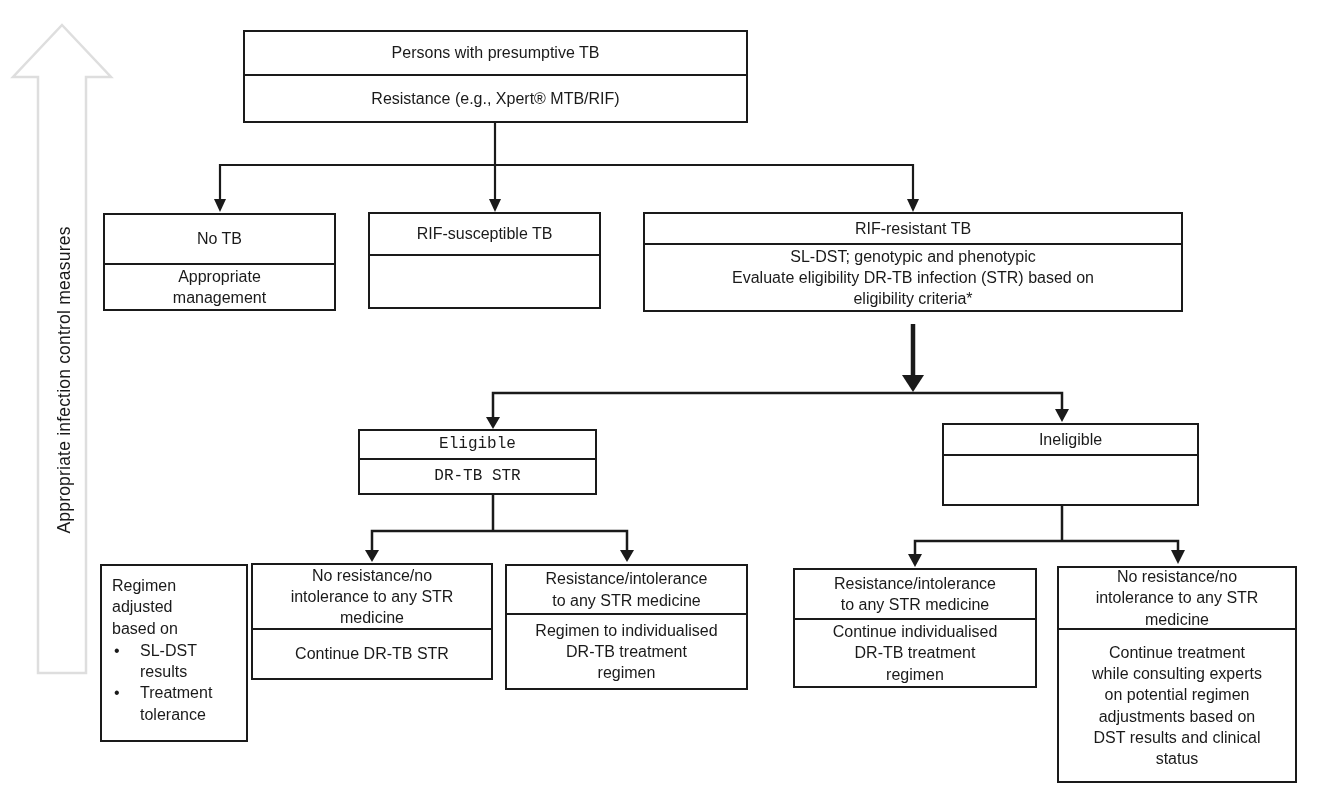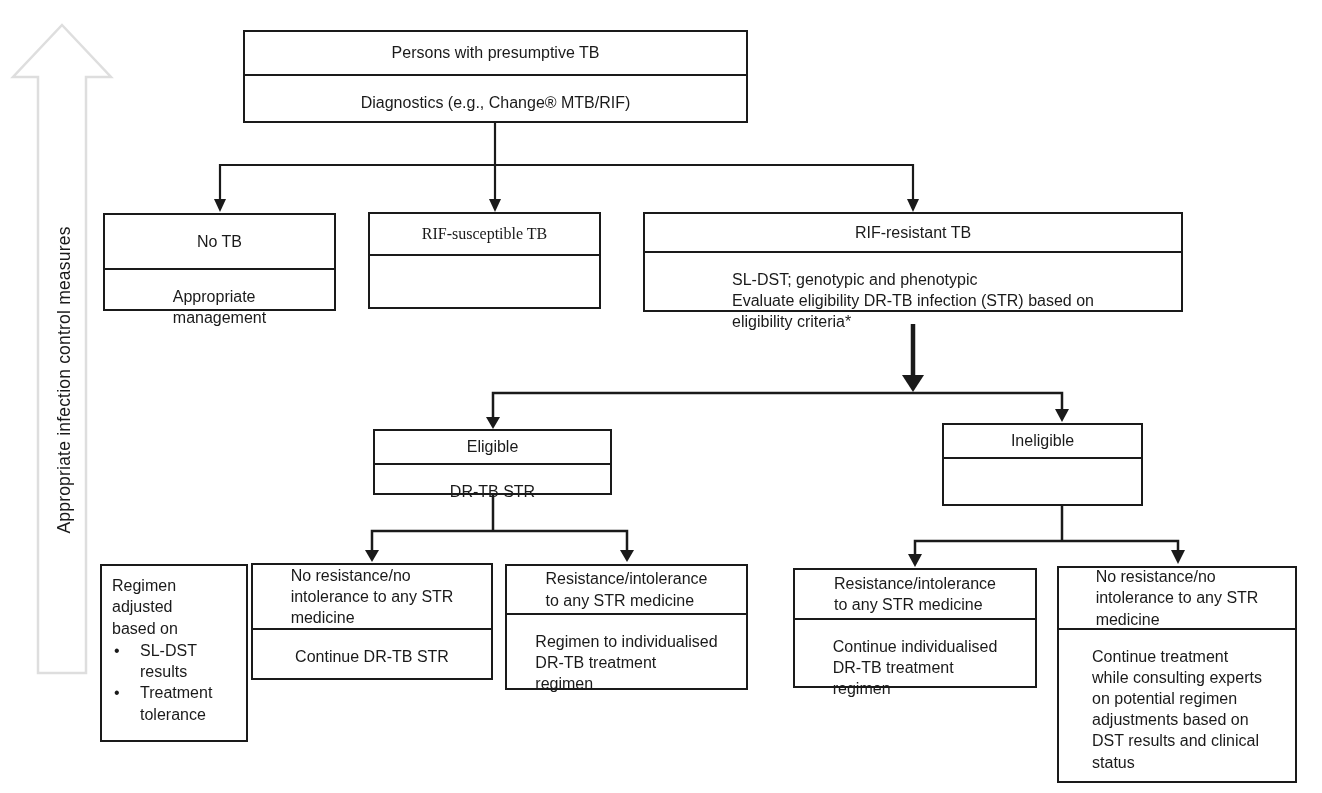--- a/index.html
+++ b/index.html
@@ -15,23 +15,23 @@
   .node{
     position:absolute;
     border:2px solid #1a1a1a;
     background:#ffffff;
     display:flex;flex-direction:column;
     box-sizing:border-box;
     font-size:16px;line-height:1.32;
   }
   .cell{
     display:flex;align-items:center;justify-content:center;
-    text-align:left;
+    text-align:center;
     white-space:pre-line;
-    padding:16px 6px;
+    padding:1px 6px;
     box-sizing:border-box;
   }
   .cell.top{border-bottom:2px solid #1a1a1a;}
   .cell.grow{flex:1;}
   
   #regimen-note{
     position:absolute;
     border:2px solid #1a1a1a;background:#fff;
     box-sizing:border-box;
     font-size:16px;line-height:1.33;
@@ -51,26 +51,26 @@
     font-size:17.5px;
     color:#1a1a1a;
     letter-spacing:0.2px;
   }
   
   #n-presumptive    {left:243px;top:30px; width:505px;height:93px;}
   #n-presumptive .top{height:44px;}
   #n-no-tb          {left:103px;top:213px;width:233px;height:98px;}
   #n-no-tb .top     {height:56px;}
   #n-rif-susceptible{left:368px;top:212px;width:233px;height:97px;}
-  #n-rif-susceptible .top{height:42px;font-family:Liberation Serif, serif;}
+  #n-rif-susceptible .top{height:42px;}
   #n-rif-resistant  {left:643px;top:212px;width:540px;height:100px;}
   #n-rif-resistant .top{height:39px;}
-  #n-eligible       {left:373px;top:429px;width:239px;height:66px;}
+  #n-eligible       {left:358px;top:429px;width:239px;height:66px;font-family:Liberation Mono, monospace;}
   #n-eligible .top  {height:29px;}
-  #n-ineligible     {left:942px;top:423px;width:201px;height:83px;}
+  #n-ineligible     {left:942px;top:423px;width:257px;height:83px;}
   #n-ineligible .top{height:31px;}
   #n-no-res-left    {left:251px;top:563px;width:242px;height:117px;}
   #n-no-res-left .top{height:65px;}
   #n-res-left       {left:505px;top:564px;width:243px;height:126px;}
   #n-res-left .top  {height:49px;}
   #n-res-right      {left:793px;top:568px;width:244px;height:120px;}
   #n-res-right .top {height:50px;}
   #n-no-res-right   {left:1057px;top:566px;width:240px;height:217px;}
   #n-no-res-right .top{height:62px;}
   #regimen-note     {left:100px;top:564px;width:148px;height:178px;}
@@ -120,21 +120,21 @@
     <g fill="#1a1a1a" stroke="none">
       <polygon points="908,554 922,554 915,567"></polygon>
       <polygon points="1171,550 1185,550 1178,564"></polygon>
     </g>
   </svg>
 
   <div id="infection-label">Appropriate infection control measures</div>
 
   <div class="node" id="n-presumptive">
     <div class="cell top">Persons with presumptive TB</div>
-    <div class="cell grow">Diagnostics (e.g., Change® MTB/RIF)</div>
+    <div class="cell grow">Resistance (e.g., Xpert® MTB/RIF)</div>
   </div>
 
   <div class="node" id="n-no-tb">
     <div class="cell top">No TB</div>
     <div class="cell grow">Appropriate
 management</div>
   </div>
 
   <div class="node" id="n-rif-susceptible">
     <div class="cell top">RIF-susceptible TB</div>

